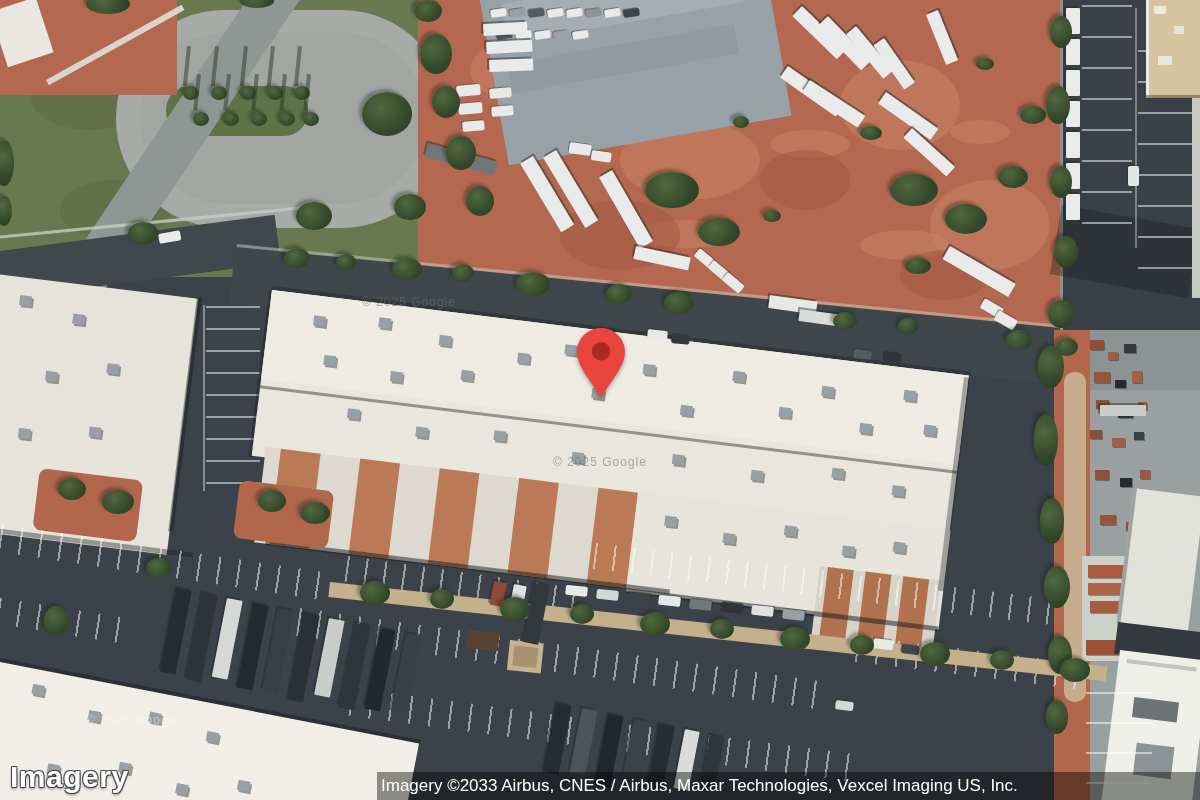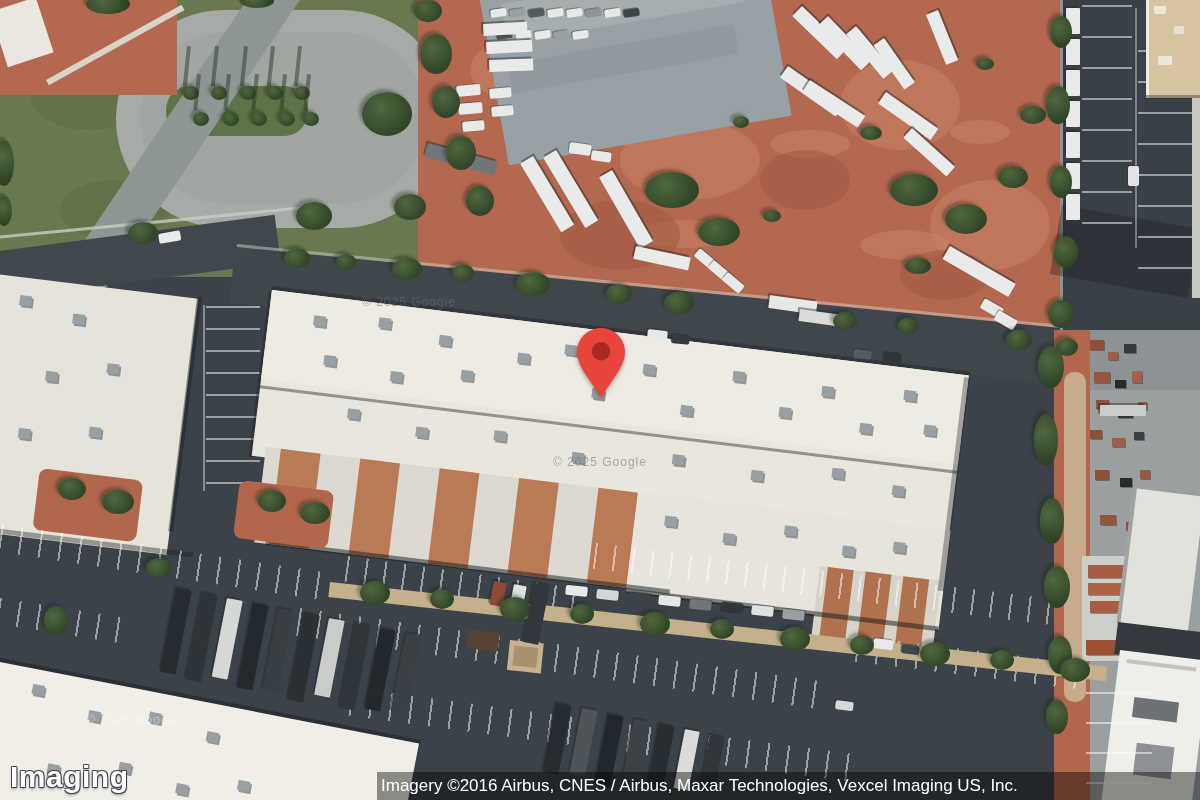--- a/index.html
+++ b/index.html
@@ -385,18 +385,18 @@
   <div class="wm" id="wm2">© 2025 Google</div>
   <div class="wm" id="wm3">© 2025 Google</div>
 
   <div class="pin" id="pin" style="left: 577px; top: 328px;">
     <svg width="48" height="72" viewBox="0 0 24 36" xmlns="http://www.w3.org/2000/svg">
       <path id="pin-body" d="M12 0C5.37 0 0 5.37 0 12c0 6.2 5.05 12.2 9.15 18.4.95 1.45 1.95 3 2.85 4.6.9-1.6 1.9-3.15 2.85-4.6C18.95 24.2 24 18.2 24 12 24 5.37 18.63 0 12 0z" fill="#E8453C"></path>
       <circle id="pin-dot" cx="12" cy="11.6" r="4.6" fill="#A92B1E"></circle>
     </svg>
   </div>
 
-  <div class="glogo">Imaging</div>
+  <div class="glogo">Imagery</div>
 
   <div class="attr-bar">
-    <span>Imagery ©2016 Airbus, CNES / Airbus, Maxar Technologies, Vexcel Imaging US, Inc.</span>
+    <span>Imagery ©2033 Airbus, CNES / Airbus, Maxar Technologies, Vexcel Imaging US, Inc.</span>
   </div>
 </div>
 
 </body></html>

